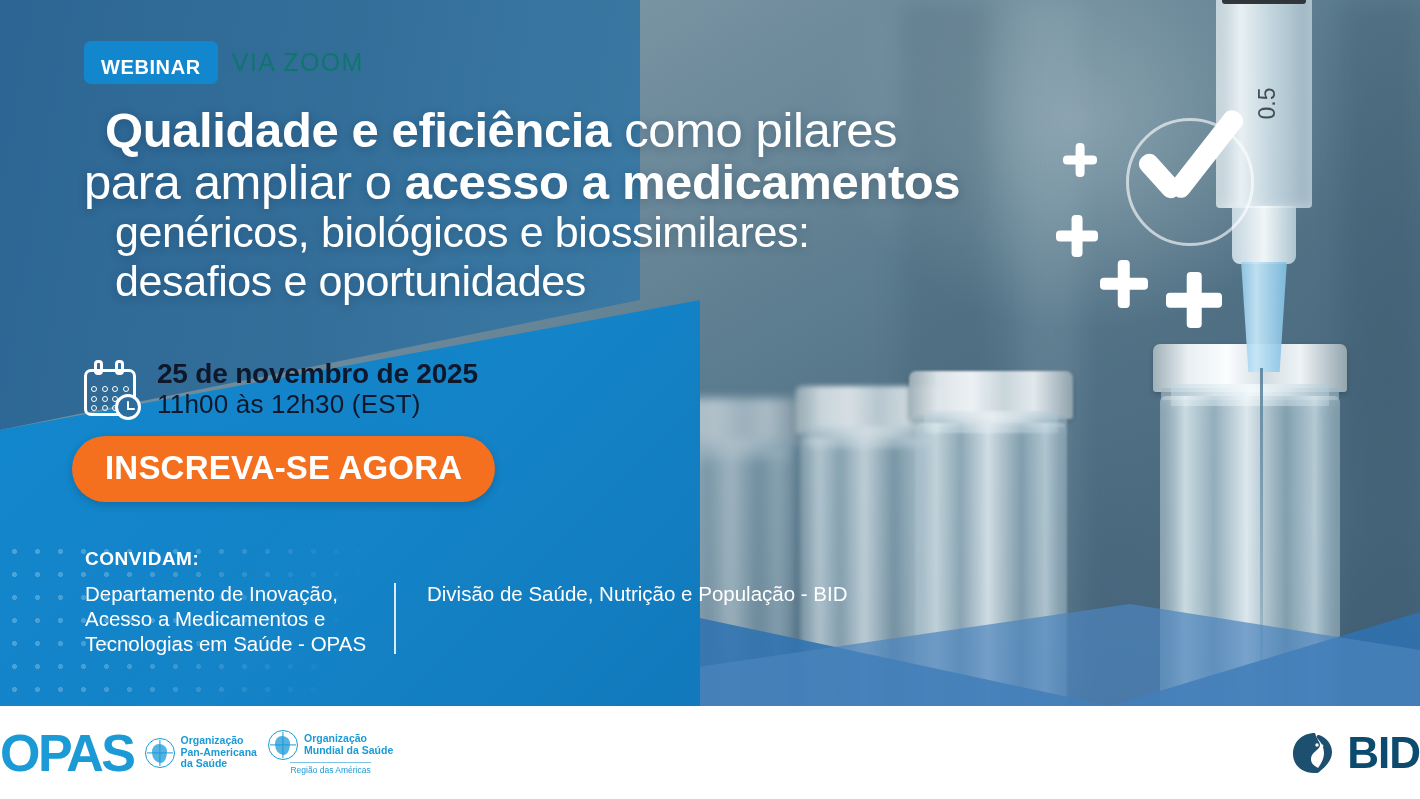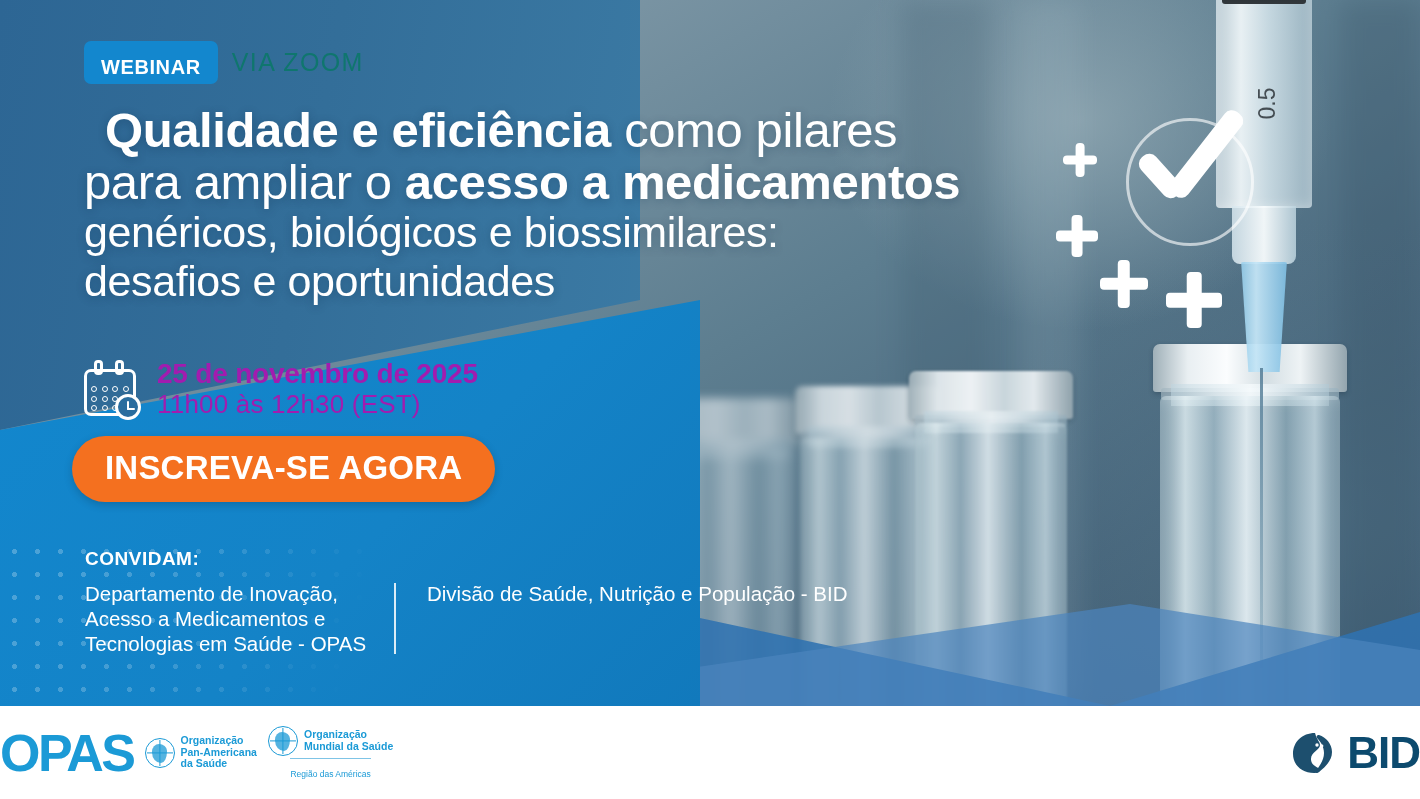--- a/index.html
+++ b/index.html
@@ -103,35 +103,35 @@
   .via{ color:#0f766e; font-size:25px; letter-spacing:1.4px; font-weight:400; }
 
   .title{ position:absolute; left:84px; top:104px; width:900px; color:#ffffff;
     font-size:48px; line-height:52px; letter-spacing:-.4px;
     text-shadow:0 2px 10px rgba(10,40,70,.30); }
   .title .ln{ display:block; white-space:nowrap; }
   .title b{ font-weight:bold; }
   .title span.reg{ font-weight:400; }
   .title .ln1{ font-size:49px;margin-left:21px; }
   .title .ln2{ font-size:49px; }
-  .title .ln3, .title .ln4{ font-size:43px; line-height:49px; }
+  .title .ln3, .title .ln4{ font-size:43px; line-height:49px;margin-left:31px; }
 
   .when{ position:absolute; left:82px; top:358px; display:flex; align-items:center; gap:17px; }
   .cal{ position:relative; width:58px; height:58px; flex:0 0 58px; }
   .cal .frame{ position:absolute; left:2px; top:9px; width:52px; height:47px; border:3px solid #fff; border-radius:7px; }
   .cal .ring{ position:absolute; top:0px; width:9px; height:15px; border:3px solid #fff; border-radius:4px; background:transparent; }
   .cal .r1{ left:12px; } .cal .r2{ left:33px; }
   .cal .grid{ position:absolute; left:9px; top:26px; width:39px; display:grid;
     grid-template-columns:repeat(4,1fr); gap:3.5px 3px; }
   .cal .grid i{ display:block; width:6px; height:6px; border:1.6px solid #fff; border-radius:50%; }
   .cal .clock{ position:absolute; right:-1px; bottom:-2px; width:26px; height:26px; border:3px solid #fff;
     border-radius:50%; background:#2a6d9e; }
   .cal .clock:before{ content:""; position:absolute; left:9px; top:4px; width:2.4px; height:9px; background:#fff; border-radius:2px; }
   .cal .clock:after{ content:""; position:absolute; left:9px; top:11px; width:8px; height:2.4px; background:#fff; border-radius:2px; }
-  .when .txt{ color:#a21caf; }
+  .when .txt{ color:#0f172a; }
   .when .d1{ font-size:28px; font-weight:bold; line-height:31px; letter-spacing:-.2px; }
   .when .d2{ font-size:26px; font-weight:400; line-height:31px; letter-spacing:.2px; }
 
   .cta{ position:absolute; left:72px; top:436px; background:#f4701f; color:#fff;
     font-size:33px; font-weight:bold; letter-spacing:.2px; line-height:1;
     padding:15px 33px 18px; border-radius:34px; border:none; cursor:pointer;
     box-shadow:0 3px 9px rgba(0,0,0,.18); }
 
   .invite{ position:absolute; left:85px; top:548px; color:#fff; }
   .invite .hdr{ font-size:19px; font-weight:bold; letter-spacing:.5px; margin-bottom:11px; }
@@ -146,21 +146,21 @@
   .opas{ display:flex; align-items:center; gap:11px; }
   .opas-word{ color:#1b9ad6; font-size:52px; font-weight:bold; letter-spacing:-2.5px; line-height:1; }
   .emb{ display:flex; align-items:center; gap:6px; }
   .globe{ width:30px; height:30px; border-radius:50%; border:1.6px solid #1b9ad6; position:relative; flex:0 0 30px; overflow:hidden; }
   .globe:before{ content:""; position:absolute; left:50%; top:1px; bottom:1px; width:1.2px; background:#1b9ad6; transform:translateX(-50%); }
   .globe:after{ content:""; position:absolute; top:50%; left:1px; right:1px; height:1.2px; background:#1b9ad6; transform:translateY(-50%); }
   .globe .blob{ position:absolute; left:6px; top:5px; width:15px; height:19px; background:#1b9ad6; opacity:.75;
     border-radius:46% 54% 40% 60%/40% 35% 60% 55%; }
   .emb-txt{ color:#1b9ad6; font-size:10.5px; line-height:11.5px; font-weight:bold; }
   .emb-sub{ color:#1b9ad6; font-size:8.5px; line-height:11px; font-weight:400; text-align:center;
-    border-top:.8px solid #7fc4e6; margin-top:2px; padding-top:10px; }
+    border-top:.8px solid #7fc4e6; margin-top:2px; padding-top:2px; }
   .who-wrap{ display:flex; flex-direction:column; align-items:center; }
   .who-row{ display:flex; align-items:center; gap:6px; }
 
   .bid{ display:flex; align-items:center; gap:9px; }
   .bid-mark{ width:46px; height:44px; position:relative; flex:0 0 46px; }
   .bid-word{ color:#0c4a6e; font-size:44px; font-weight:bold; letter-spacing:-1px; line-height:1; }
 </style>
 </head>
 <body>
 

